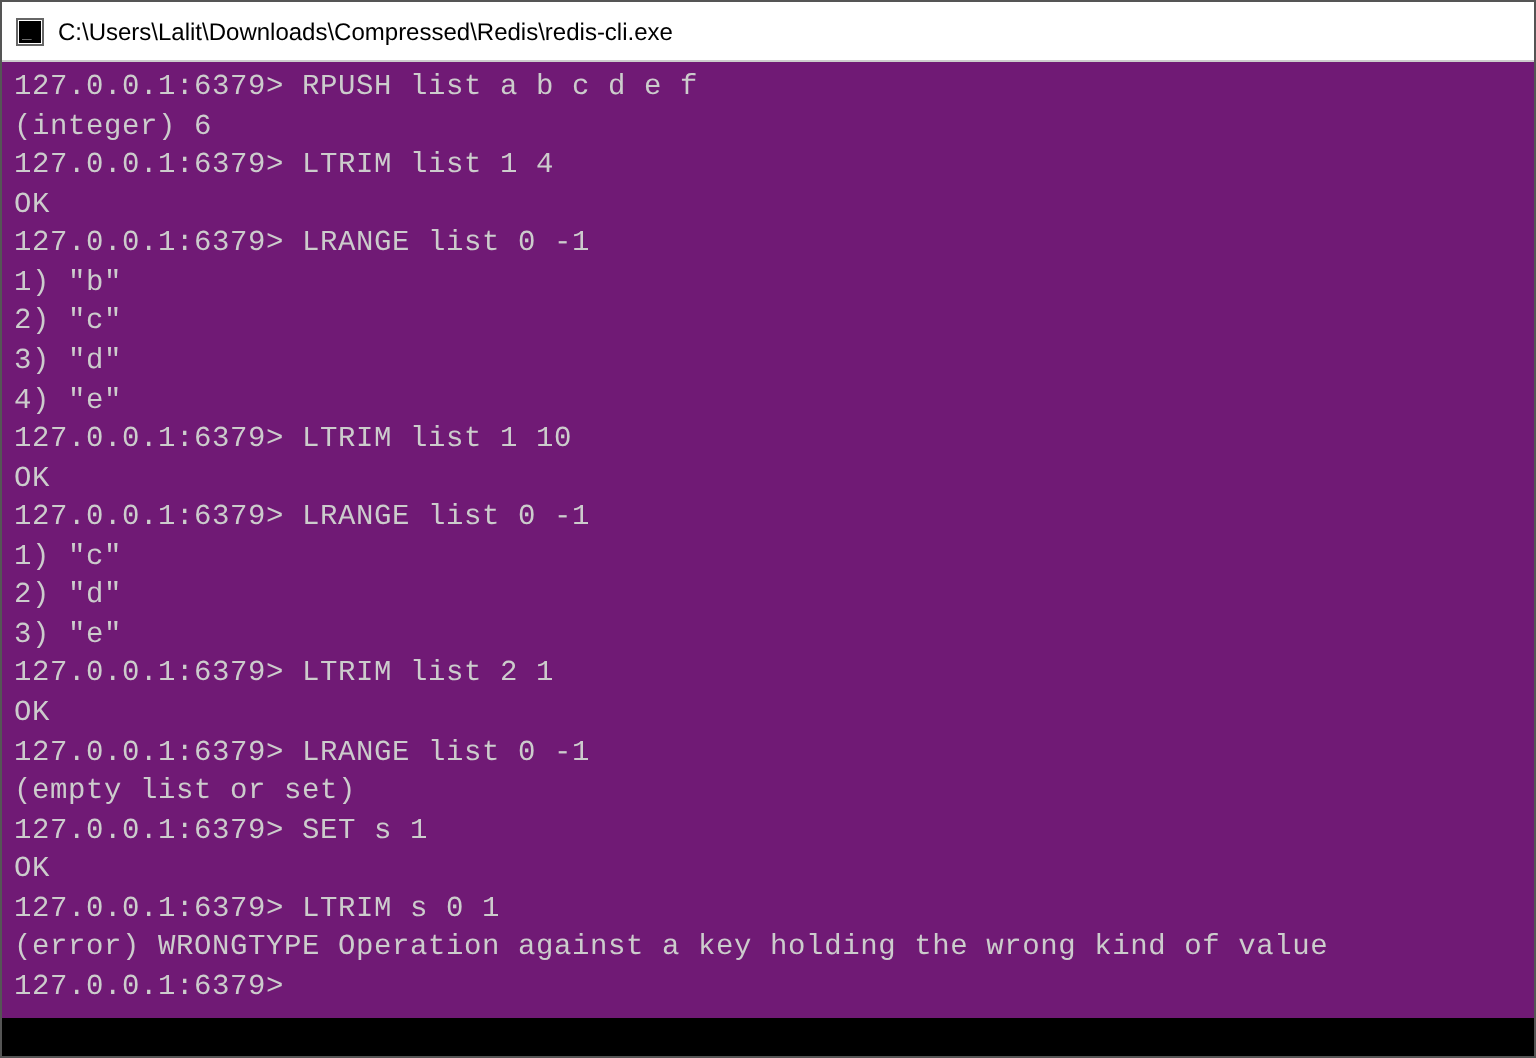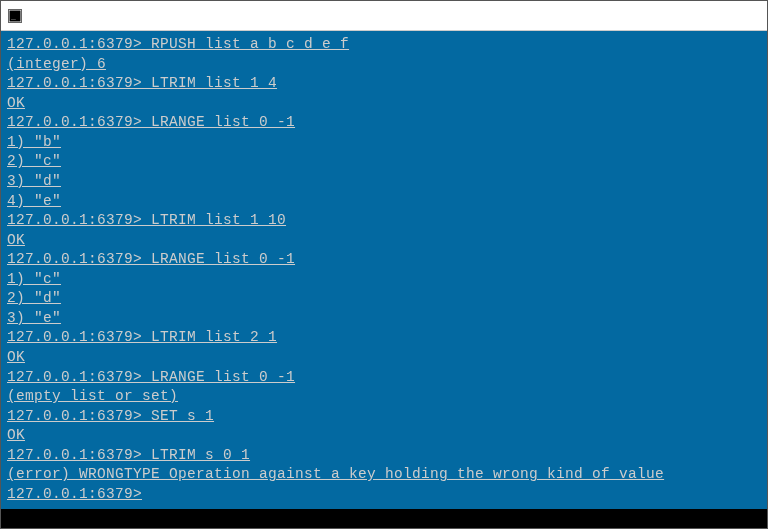--- a/index.html
+++ b/index.html
@@ -28,36 +28,36 @@
       align-items: center;
       justify-content: center;
     }
     .app-icon svg { display: block; }
     .title-text {
       font-family: 'Segoe UI', Tahoma, sans-serif;
       font-size: 12px;
       color: #000;
     }
     .terminal {
-      background: #0369a1;
+      background: #701a75;
       color: #ccc;
       padding: 4px 6px;
       line-height: 1.35;
       white-space: pre;
       letter-spacing: 0.3px;
-      text-decoration: underline;
     }
     .line { display: block; }
   </style>
 </head>
 <body>
 
 <div class="titlebar">
   <span class="app-icon">
     <svg width="14" height="14" viewBox="0 0 14 14">
       <rect x="0.5" y="0.5" width="13" height="13" fill="#fff" stroke="#666"></rect>
       <rect x="1.5" y="1.5" width="11" height="11" fill="#000"></rect>
       <text x="3" y="9" font-size="8" fill="#aaa" font-family="monospace">_</text>
     </svg>
   </span>
+  <span class="title-text">C:\Users\Lalit\Downloads\Compressed\Redis\redis-cli.exe</span>
 </div>
 
 <div class="terminal" id="terminal"><span class="line">127.0.0.1:6379&gt; RPUSH list a b c d e f</span><span class="line">(integer) 6</span><span class="line">127.0.0.1:6379&gt; LTRIM list 1 4</span><span class="line">OK</span><span class="line">127.0.0.1:6379&gt; LRANGE list 0 -1</span><span class="line">1) "b"</span><span class="line">2) "c"</span><span class="line">3) "d"</span><span class="line">4) "e"</span><span class="line">127.0.0.1:6379&gt; LTRIM list 1 10</span><span class="line">OK</span><span class="line">127.0.0.1:6379&gt; LRANGE list 0 -1</span><span class="line">1) "c"</span><span class="line">2) "d"</span><span class="line">3) "e"</span><span class="line">127.0.0.1:6379&gt; LTRIM list 2 1</span><span class="line">OK</span><span class="line">127.0.0.1:6379&gt; LRANGE list 0 -1</span><span class="line">(empty list or set)</span><span class="line">127.0.0.1:6379&gt; SET s 1</span><span class="line">OK</span><span class="line">127.0.0.1:6379&gt; LTRIM s 0 1</span><span class="line">(error) WRONGTYPE Operation against a key holding the wrong kind of value</span><span class="line">127.0.0.1:6379&gt;</span></div>
 
 </body></html>

